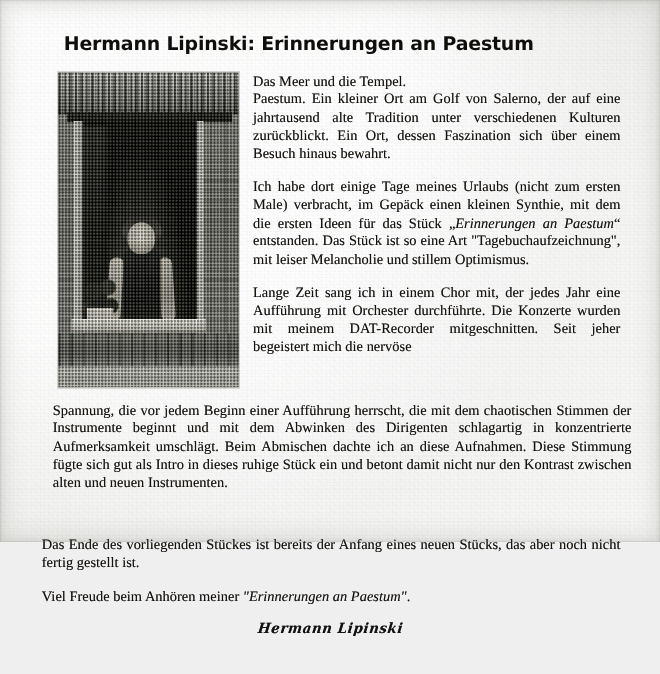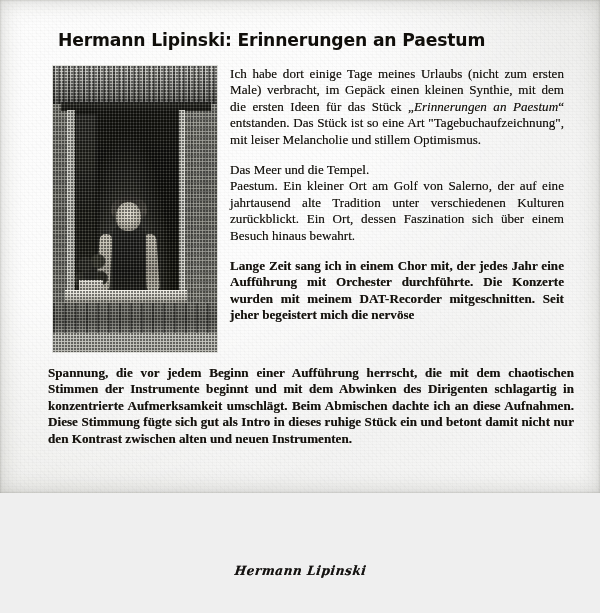--- a/index.html
+++ b/index.html
@@ -245,21 +245,21 @@
     margin: 0 0 14px 0;
     font-family: "Liberation Serif", serif;
     font-size: 13.1px;
     line-height: 16.4px;
     text-align: justify;
     color: #16130e;
     letter-spacing: 0.02px;
     text-shadow: 0 0 0.55px rgba(20,18,14,0.55);
   }
   p.body:last-child { margin-bottom: 0; }
-  p.tight { margin-bottom: 0; font-weight: bold; }
+  p.tight { margin-bottom: 0; }
   .gap-sm { margin-bottom: 8px; }
   .it { font-style: italic; }
 
   .signature {
     position: absolute;
     left: 232px;
     top: 563px;
     z-index: 3;
     font-family: "DejaVu Serif", serif;
     font-style: italic;
@@ -298,27 +298,31 @@
       <div class="ph-pot"></div>
       <div class="ph-sill"></div>
       <div class="ph-base"></div>
       <div class="ph-ground"></div>
       <div class="ph-halftone"></div>
       <div class="ph-halftone2"></div>
     </div>
   </div>
 
   <div class="col-right">
+    <p class="body gap-sm"><span>Das Meer und die Tempel.</span><br><span>Paestum. Ein kleiner Ort am Golf von Salerno, der auf eine jahrtausend alte Tradition unter verschiedenen Kulturen zurückblickt. Ein Ort, dessen Faszination sich über einem Besuch hinaus bewahrt.</span></p>
+
     <p class="body"><span>Ich habe dort einige Tage meines Urlaubs (nicht zum ersten Male) verbracht, im Gepäck einen kleinen Synthie, mit dem die ersten Ideen für das Stück „</span><span class="it">Erinnerungen an Paestum</span><span>“ entstanden. Das Stück ist so eine Art "Tagebuchaufzeichnung", mit leiser Melancholie und stillem Optimismus.</span></p>
-
-    <p class="body gap-sm"><span>Das Meer und die Tempel.</span><br><span>Paestum. Ein kleiner Ort am Golf von Salerno, der auf eine jahrtausend alte Tradition unter verschiedenen Kulturen zurückblickt. Ein Ort, dessen Faszination sich über einem Besuch hinaus bewahrt.</span></p>
 
     <p class="body tight">Lange Zeit sang ich in einem Chor mit, der jedes Jahr eine Aufführung mit Orchester durchführte. Die Konzerte wurden mit meinem DAT-Recorder mitgeschnitten. Seit jeher begeistert mich die nervöse</p>
   </div>
 
   <div class="full-block">
     <p class="body tight">Spannung, die vor jedem Beginn einer Aufführung herrscht, die mit dem chaotischen Stimmen der Instrumente beginnt und mit dem Abwinken des Dirigenten schlagartig in konzentrierte Aufmerksamkeit umschlägt. Beim Abmischen dachte ich an diese Aufnahmen. Diese Stimmung fügte sich gut als Intro in dieses ruhige Stück ein und betont damit nicht nur den Kontrast zwischen alten und neuen Instrumenten.</p>
   </div>
 
+  <div class="tail-block">
+    <p class="body">Das Ende des vorliegenden Stückes ist bereits der Anfang eines neuen Stücks, das aber noch nicht fertig gestellt ist.</p>
+    <p class="body tight"><span>Viel Freude beim Anhören meiner </span><span class="it">"Erinnerungen an Paestum"</span><span>.</span></p>
+  </div>
 
   <div class="signature">Hermann Lipinski</div>
 
 </div>
 
 </body></html>

